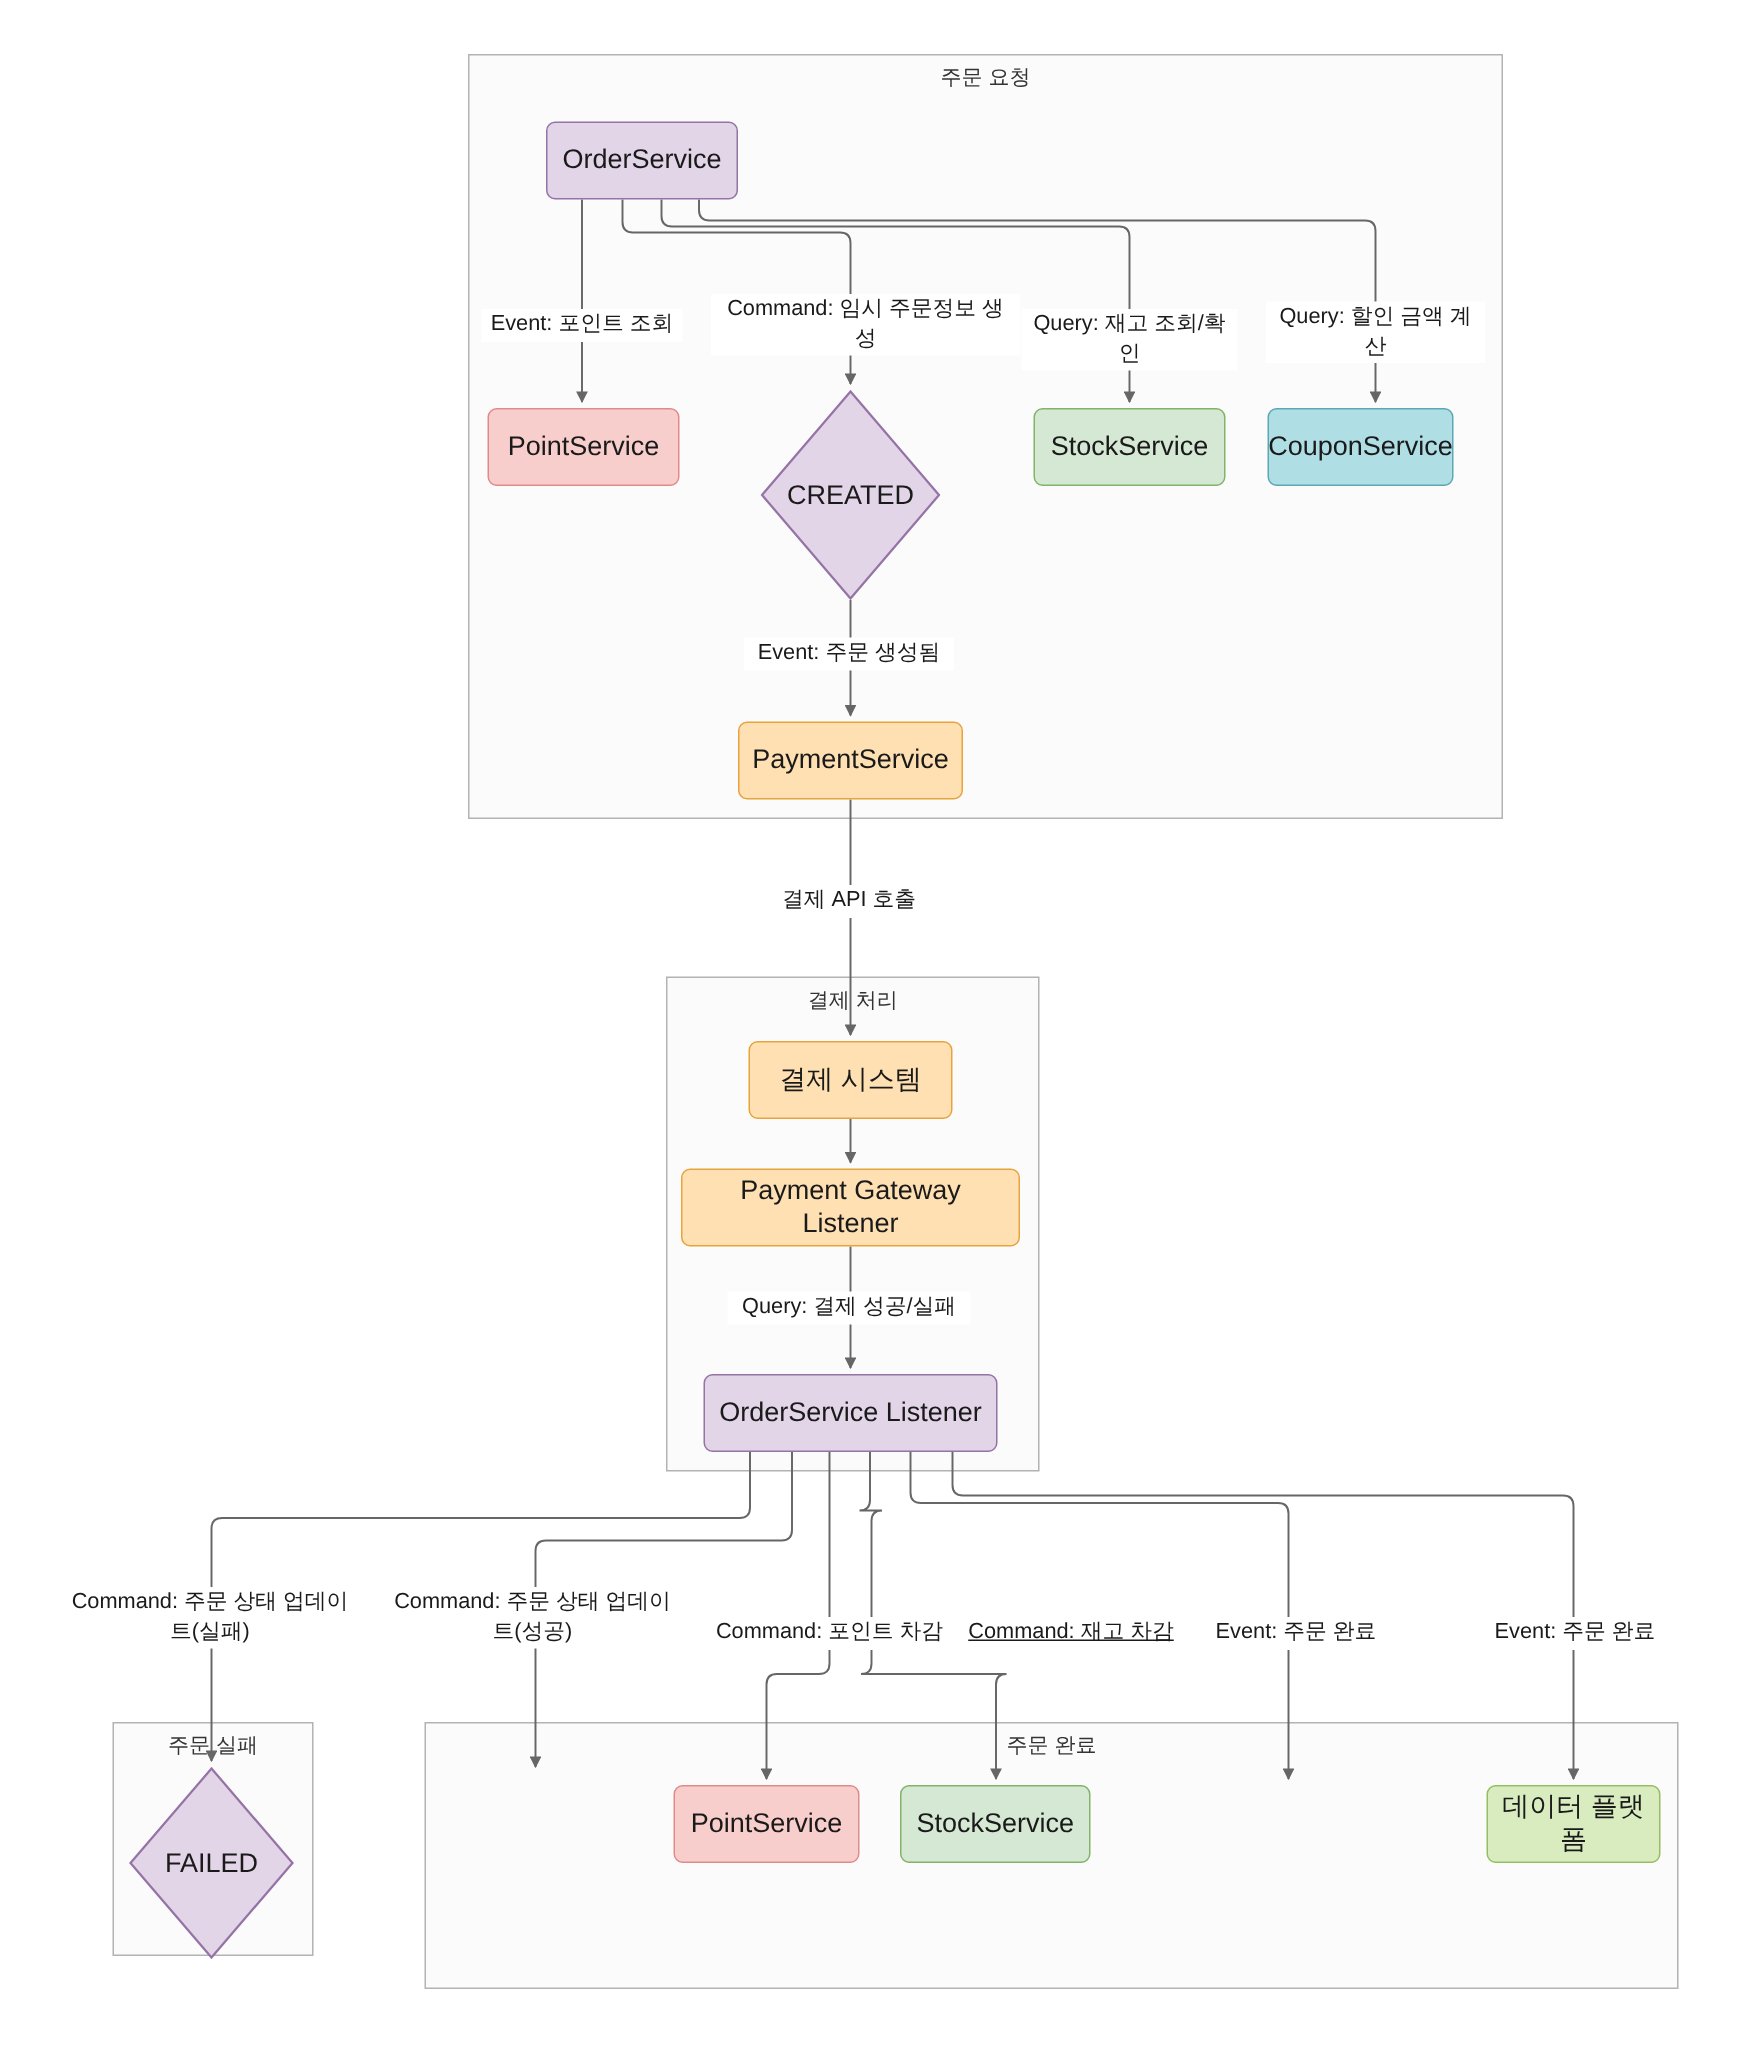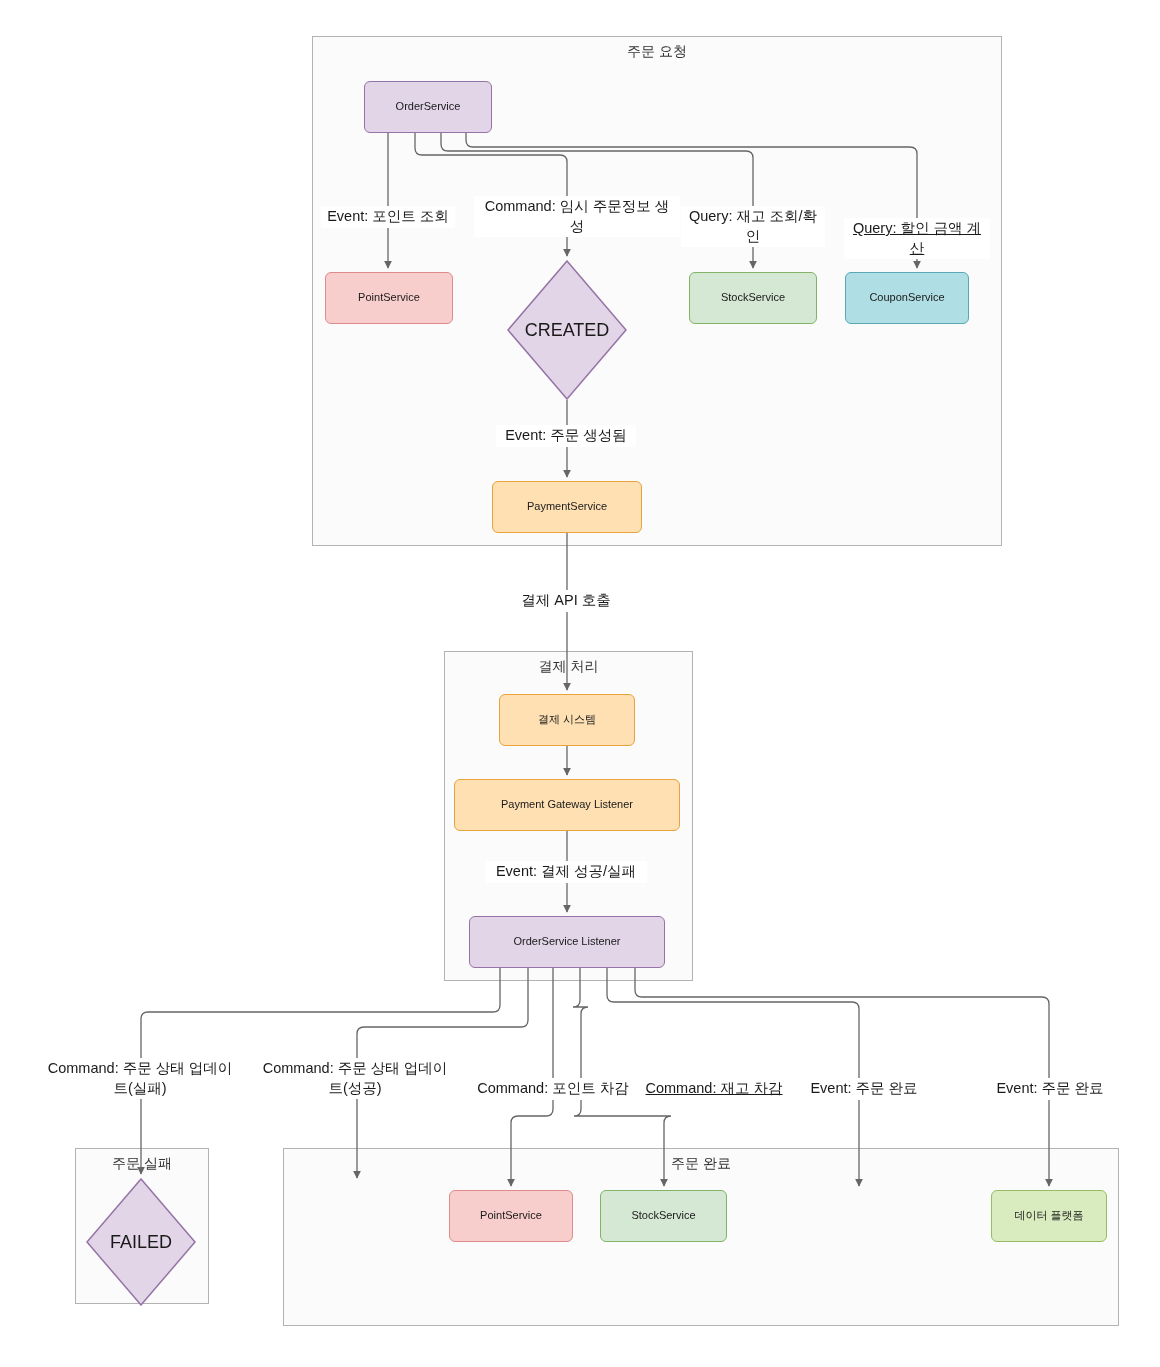--- a/index.html
+++ b/index.html
@@ -35,21 +35,21 @@
     transform: translateX(-50%);
   }
   .node {
     position: absolute;
     display: flex;
     align-items: center;
     justify-content: center;
     text-align: center;
     border-radius: 6px;
     border: 1px solid;
-    font-size: 11px;
+    font-size: 18px;
     color: #1a1a1a;
     line-height: 1.2;
     padding: 2px 6px;
   }
   .n-purple  { background: #e1d5e7; border-color: #9673a6; }
   .n-red     { background: #f8cecc; border-color: #e08b8b; }
   .n-green   { background: #d5e8d4; border-color: #82b366; }
   .n-teal    { background: #b0dee5; border-color: #5aa8b5; }
   .n-orange  { background: #ffe0b3; border-color: #e8a33d; }
   .n-lgreen  { background: #d9ecc0; border-color: #97bd63; }
@@ -174,24 +174,24 @@
     <svg width="110" height="128" viewBox="0 0 110 128">
         <polygon points="55,1 109,64 55,127 1,64" fill="#e1d5e7" stroke="#9673a6" stroke-width="1.5"></polygon>
       </svg>
     <div class="diamond-label">FAILED</div>
   </div>
 
   <div class="edge-label" id="e0" style="left: 388px; top: 206px; width: 134px;">Event: 포인트 조회</div>
   <div class="edge-label" id="e1" style="left: 577px; top: 196px; width: 206px;">Command: 임시 주문정보 생
 성</div>
   <div class="edge-label" id="e2" style="left: 753px; top: 206px; width: 144px;">Query: 재고 조회/확인</div>
-  <div class="edge-label" id="e3" style="left: 917px; top: 218px; width: 146px; text-decoration: underline;">Query: 할인 금액 계산</div>
+  <div class="edge-label" id="e3" style="left: 917px; top: 201px; width: 146px;">Query: 할인 금액 계산</div>
   <div class="edge-label" id="e4" style="left: 566px; top: 425px; width: 140px;">Event: 주문 생성됨</div>
   <div class="edge-label" id="e5" style="left: 566px; top: 590px; width: 110px;">결제 API 호출</div>
-  <div class="edge-label" id="e6" style="left: 566px; top: 861px; width: 162px;">Event: 결제 성공/실패</div>
+  <div class="edge-label" id="e6" style="left: 566px; top: 861px; width: 162px;">Query: 결제 성공/실패</div>
   <div class="edge-label" id="e7" style="left: 140px; top: 1058px; width: 200px;">Command: 주문 상태 업데이
 트(실패)</div>
   <div class="edge-label" id="e8" style="left: 355px; top: 1058px; width: 200px;">Command: 주문 상태 업데이
 트(성공)</div>
   <div class="edge-label" id="e9" style="left: 553px; top: 1078px; width: 164px;">Command: 포인트 차감</div>
   <div class="edge-label" id="e10" style="left: 714px; top: 1078px; width: 152px; text-decoration: underline;">Command: 재고 차감</div>
   <div class="edge-label" id="e11" style="left: 864px; top: 1078px; width: 124px;">Event: 주문 완료</div>
   <div class="edge-label" id="e12" style="left: 1050px; top: 1078px; width: 124px;">Event: 주문 완료</div>
 
 </div>

